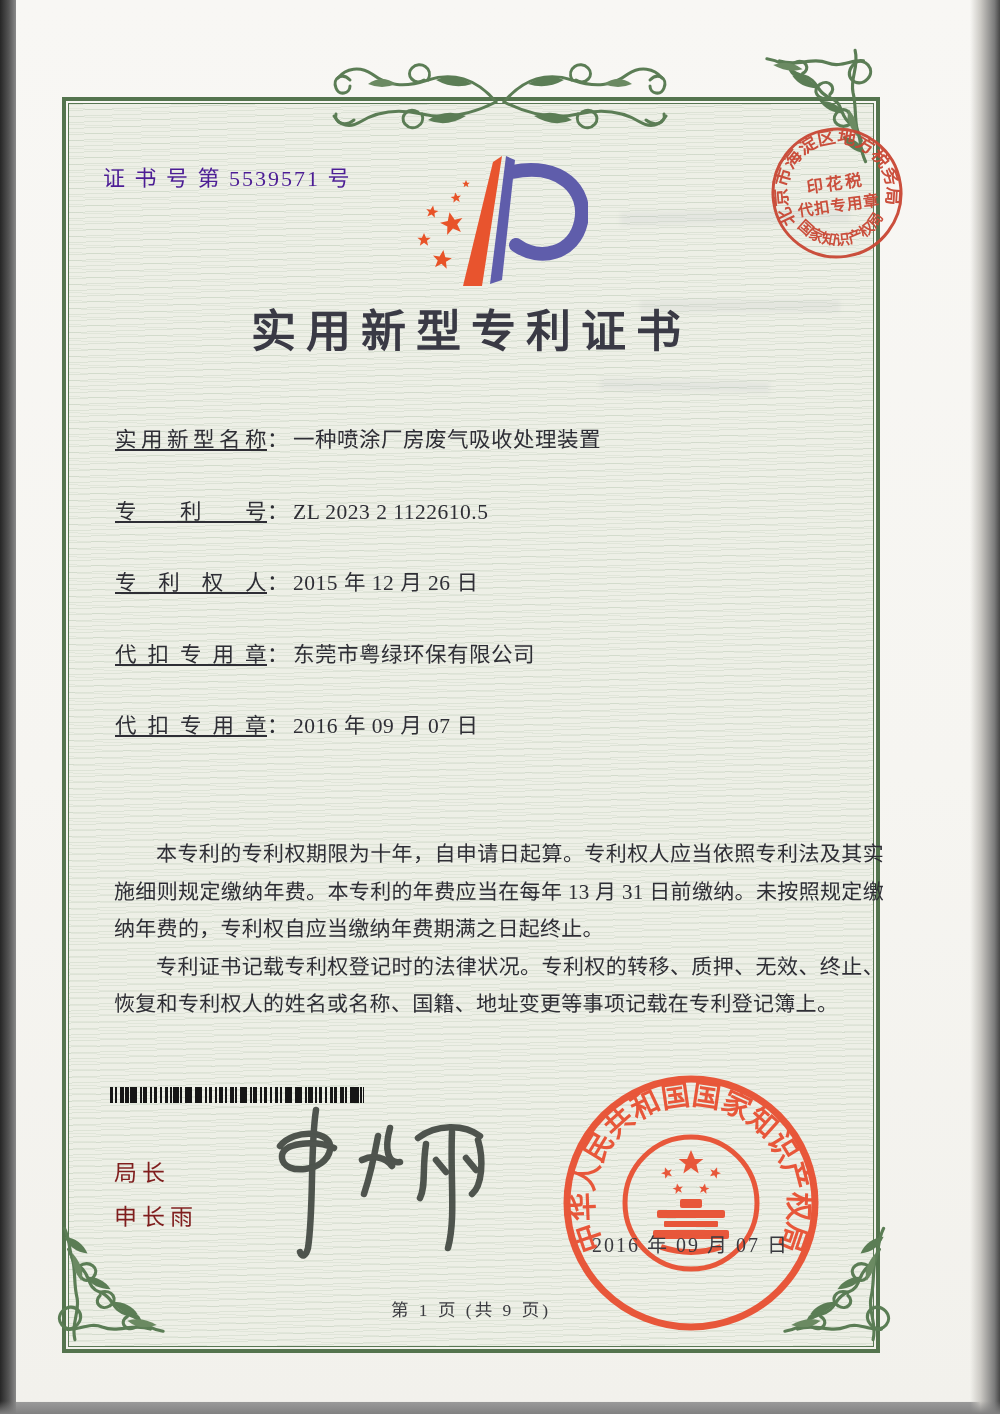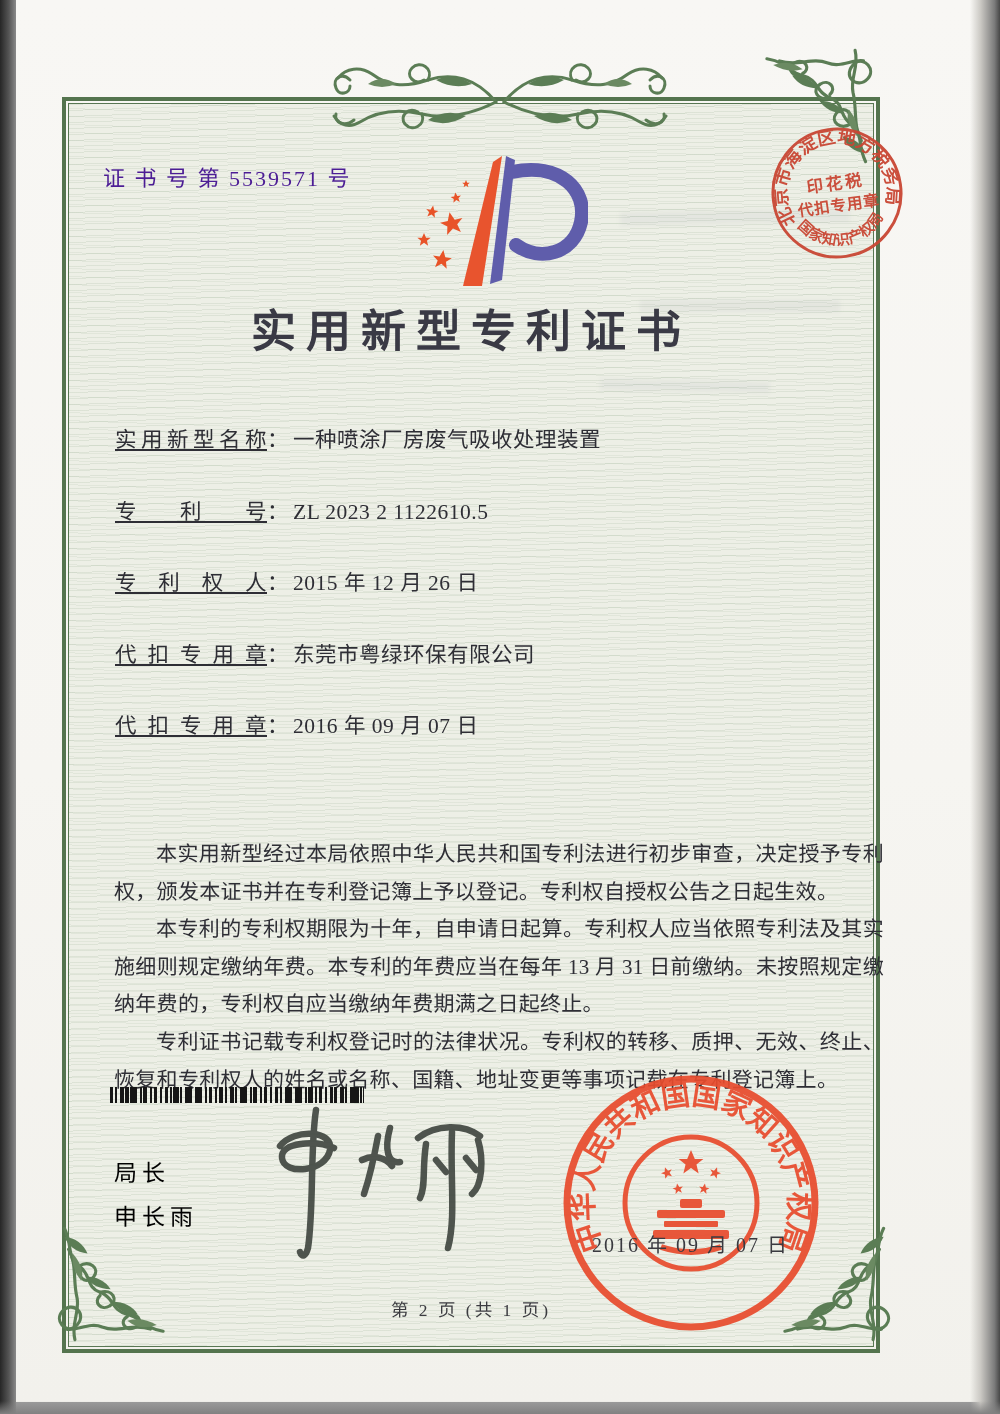--- a/index.html
+++ b/index.html
@@ -32,21 +32,21 @@
   .fval{margin-left:4px;}
   .paras{position:absolute;left:114px;top:836px;width:770px;font-size:21px;
          line-height:37.6px;text-align:justify;color:#2e2e35;letter-spacing:0.3px;z-index:3;}
   .paras p{margin:0;text-indent:2em;}
   .barcode{position:absolute;left:110px;top:1087px;width:254px;height:16px;z-index:3;
          background-image:
            repeating-linear-gradient(90deg,#161616 0 2px,rgba(0,0,0,0) 2px 5px),
            repeating-linear-gradient(90deg,#161616 0 3px,rgba(0,0,0,0) 3px 11px),
            repeating-linear-gradient(90deg,rgba(0,0,0,0) 0 17px,#161616 17px 19px,rgba(0,0,0,0) 19px 23px);}
   .director{position:absolute;left:114px;top:1152px;font-size:23px;letter-spacing:5px;
-         line-height:44px;color:#000000;z-index:3;}
+         line-height:44px;color:#7f1d1d;z-index:3;}
   .signature{position:absolute;left:250px;top:1098px;z-index:3;}
   .seal{position:absolute;left:556px;top:1068px;z-index:4;opacity:0.93;}
   .seal-date{position:absolute;left:592px;top:1229px;font-size:20px;letter-spacing:2px;
          color:#3a3a40;z-index:5;}
   .stamp{position:absolute;left:762px;top:118px;z-index:4;transform:rotate(-8deg);opacity:0.95;}
   .footer{position:absolute;left:62px;top:1296px;width:818px;text-align:center;
          font-size:17.5px;letter-spacing:3px;color:#3b3b40;z-index:3;}
   .orn{position:absolute;z-index:2;}
   .ghost{position:absolute;background:rgba(110,115,140,0.07);filter:blur(2px);z-index:2;}
 </style>
@@ -139,21 +139,20 @@
     </div>
     <div class="frow">
       <span class="flabel">代扣专用章</span><span>：</span><span class="fval">东莞市粤绿环保有限公司</span>
     </div>
     <div class="frow">
       <span class="flabel">代扣专用章</span><span>：</span><span class="fval">2016 年 09 月 07 日</span>
     </div>
   </div>
 
   <div class="paras">
-    <p>本实用新型经过本局依照中华人民共和国专利法进行初步审查，决定授予专利权，颁发本证书并在专利登记簿上予以登记。专利权自授权公告之日起生效。</p>
     <p>本专利的专利权期限为十年，自申请日起算。专利权人应当依照专利法及其实施细则规定缴纳年费。本专利的年费应当在每年 13 月 31 日前缴纳。未按照规定缴纳年费的，专利权自应当缴纳年费期满之日起终止。</p>
     <p>专利证书记载专利权登记时的法律状况。专利权的转移、质押、无效、终止、恢复和专利权人的姓名或名称、国籍、地址变更等事项记载在专利登记簿上。</p>
   </div>
 
   <div class="barcode"></div>
 
   <div class="director">
     <div>局长</div>
     <div>申长雨</div>
   </div>
@@ -207,18 +206,18 @@
     <text font-size="17" fill="#c94734" font-weight="bold">
       <textPath href="#stampTop" startOffset="2" textLength="200" lengthAdjust="spacingAndGlyphs">北京市海淀区地方税务局</textPath>
     </text>
     <text font-size="14.5" fill="#c94734" font-weight="bold">
       <textPath href="#stampBottom" startOffset="2" textLength="102" lengthAdjust="spacingAndGlyphs">国家知识产权局</textPath>
     </text>
     <text x="0" y="-4" text-anchor="middle" font-size="16.5" letter-spacing="3" fill="#c94734" font-weight="bold">印花税</text>
     <text x="0" y="18" text-anchor="middle" font-size="15.5" letter-spacing="1" fill="#c94734" font-weight="bold">代扣专用章</text>
   </svg>
 
-  <div class="footer">第 2 页 (共 1 页)</div>
+  <div class="footer">第 1 页 (共 9 页)</div>
 
   <div class="edge-left"></div>
   <div class="edge-right"></div>
   <div class="edge-bottom"></div>
 </div>
 
 </body></html>

